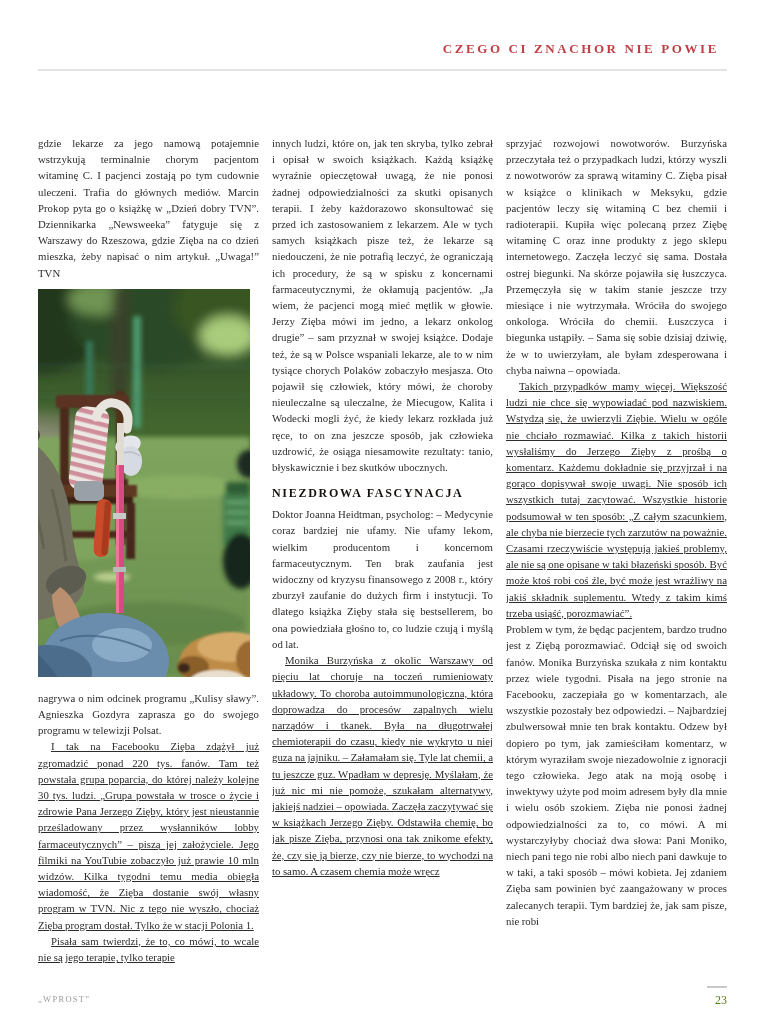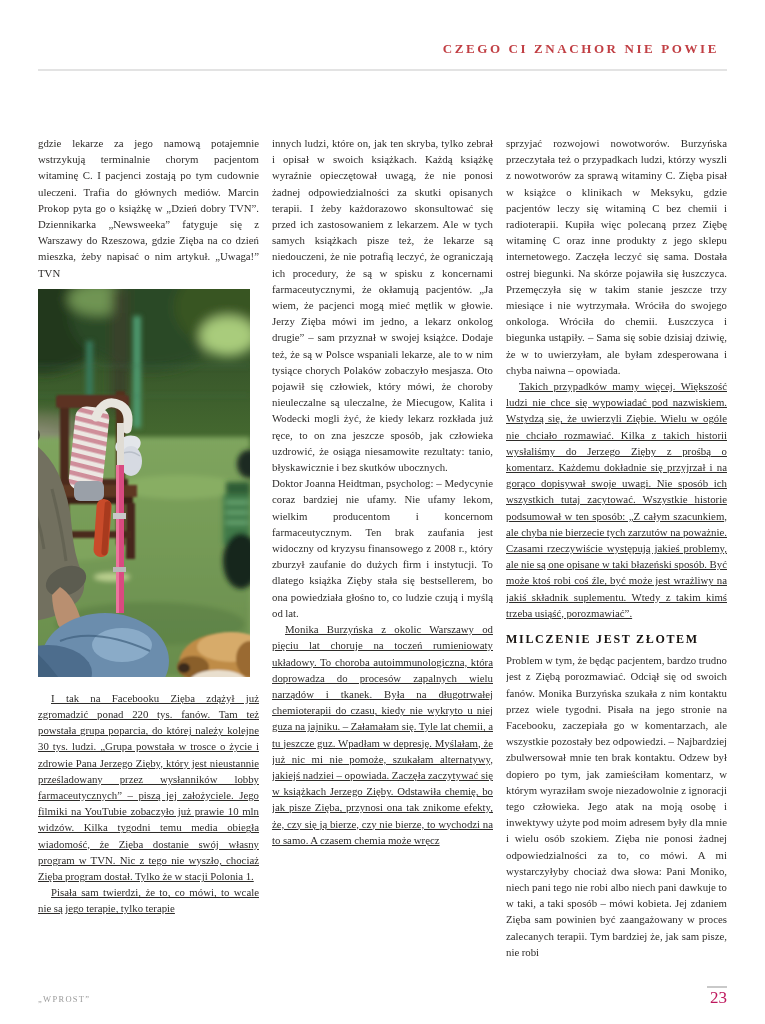--- a/index.html
+++ b/index.html
@@ -33,21 +33,21 @@
     width:250px;height:388px;margin:8px 0 13px -38px;padding:0;display:block;
   }
   .photo-block svg{display:block;width:100%;height:100%;}
   
   .footer-mag{
     position:absolute;left:38px;bottom:20px;font-size:8.5px;letter-spacing:1.3px;
     color:#9a9a9a;
     text-align:right;
   }
   .page-num-rule{position:absolute;right:38px;bottom:36px;width:20px;height:2px;background:#c9c9c9;}
-  .page-num{position:absolute;right:38px;bottom:16px;font-size:17px;color:#be185d;}
+  .page-num{position:absolute;right:38px;bottom:16px;font-size:12px;color:#4d7c0f;}
 </style>
 </head>
 <body>
 
 <div class="page">
 
   <div class="header-title" style="color: rgb(193, 63, 68);">CZEGO CI ZNACHOR NIE POWIE</div>
   <div class="header-rule"></div>
 
   <main class="columns">
@@ -185,35 +185,36 @@
             <ellipse cx="231" cy="358" rx="34" ry="15" fill="#d7ab6b"></ellipse>
             <ellipse cx="250" cy="370" rx="14" ry="18" fill="#9a6a30"></ellipse>
             <ellipse cx="193" cy="378" rx="16" ry="11" fill="#8a5f2c"></ellipse>
             <ellipse cx="184" cy="379" rx="6" ry="5" fill="#3a2a1a"></ellipse>
             <ellipse cx="218" cy="392" rx="28" ry="11" fill="#e9dfce"></ellipse>
           </g>
         </svg>
       </figure>
 
       <div>
+          <p class="para">nagrywa o nim odcinek programu „Kulisy sławy”. Agnieszka Gozdyra zaprasza go do swojego programu w telewizji Polsat.</p>
           <p class="para indent">I tak na Facebooku Zięba zdążył już zgromadzić ponad 220 tys. fanów. Tam też powstała grupa poparcia, do której należy kolejne 30 tys. ludzi. „Grupa powstała w trosce o życie i zdrowie Pana Jerzego Zięby, który jest nieustannie prześladowany przez wysłanników lobby farmaceutycznych” – piszą jej założyciele. Jego filmiki na YouTubie zobaczyło już prawie 10 mln widzów. Kilka tygodni temu media obiegła wiadomość, że Zięba dostanie swój własny program w TVN. Nic z tego nie wyszło, chociaż Zięba program dostał. Tylko że w stacji Polonia 1.</p>
           <p class="para indent">Pisała sam twierdzi, że to, co mówi, to wcale nie są jego terapie, tylko terapie</p>
         </div>
     </section>
 
     <section class="col">
         <p class="para">innych ludzi, które on, jak ten skryba, tylko zebrał i opisał w swoich książkach. Każdą książkę wyraźnie opieczętował uwagą, że nie ponosi żadnej odpowiedzialności za skutki opisanych terapii. I żeby każdorazowo skonsultować się przed ich zastosowaniem z lekarzem. Ale w tych samych książkach pisze też, że lekarze są niedouczeni, że nie potrafią leczyć, że ograniczają ich procedury, że są w spisku z koncernami farmaceutycznymi, że okłamują pacjentów. „Ja wiem, że pacjenci mogą mieć mętlik w głowie. Jerzy Zięba mówi im jedno, a lekarz onkolog drugie” – sam przyznał w swojej książce. Dodaje też, że są w Polsce wspaniali lekarze, ale to w nim tysiące chorych Polaków zobaczyło mesjasza. Oto pojawił się człowiek, który mówi, że choroby nieuleczalne są uleczalne, że Miecugow, Kalita i Wodecki mogli żyć, że kiedy lekarz rozkłada już ręce, to on zna jeszcze sposób, jak człowieka uzdrowić, że osiąga niesamowite rezultaty: tanio, błyskawicznie i bez skutków ubocznych.</p>
+        <h3 class="sec-heading">NIEZDROWA FASCYNACJA</h3>
         <p class="para">Doktor Joanna Heidtman, psycholog: – Medycynie coraz bardziej nie ufamy. Nie ufamy lekom, wielkim producentom i koncernom farmaceutycznym. Ten brak zaufania jest widoczny od kryzysu finansowego z 2008 r., który zburzył zaufanie do dużych firm i instytucji. To dlatego książka Zięby stała się bestsellerem, bo ona powiedziała głośno to, co ludzie czują i myślą od lat.</p>
         <p class="para indent">Monika Burzyńska z okolic Warszawy od pięciu lat choruje na toczeń rumieniowaty układowy. To choroba autoimmunologiczna, która doprowadza do procesów zapalnych wielu narządów i tkanek. Była na długotrwałej chemioterapii do czasu, kiedy nie wykryto u niej guza na jajniku. – Załamałam się. Tyle lat chemii, a tu jeszcze guz. Wpadłam w depresję. Myślałam, że już nic mi nie pomoże, szukałam alternatywy, jakiejś nadziei – opowiada. Zaczęła zaczytywać się w książkach Jerzego Zięby. Odstawiła chemię, bo jak pisze Zięba, przynosi ona tak znikome efekty, że, czy się ją bierze, czy nie bierze, to wychodzi na to samo. A czasem chemia może wręcz</p>
       </section>
 
     <section class="col">
         <p class="para">sprzyjać rozwojowi nowotworów. Burzyńska przeczytała też o przypadkach ludzi, którzy wyszli z nowotworów za sprawą witaminy C. Zięba pisał w książce o klinikach w Meksyku, gdzie pacjentów leczy się witaminą C bez chemii i radioterapii. Kupiła więc polecaną przez Ziębę witaminę C oraz inne produkty z jego sklepu internetowego. Zaczęła leczyć się sama. Dostała ostrej biegunki. Na skórze pojawiła się łuszczyca. Przemęczyła się w takim stanie jeszcze trzy miesiące i nie wytrzymała. Wróciła do swojego onkologa. Wróciła do chemii. Łuszczyca i biegunka ustąpiły. – Sama się sobie dzisiaj dziwię, że w to uwierzyłam, ale byłam zdesperowana i chyba naiwna – opowiada.</p>
         <p class="para indent">Takich przypadków mamy więcej. Większość ludzi nie chce się wypowiadać pod nazwiskiem. Wstydzą się, że uwierzyli Ziębie. Wielu w ogóle nie chciało rozmawiać. Kilka z takich historii wysłaliśmy do Jerzego Zięby z prośbą o komentarz. Każdemu dokładnie się przyjrzał i na gorąco dopisywał swoje uwagi. Nie sposób ich wszystkich tutaj zacytować. Wszystkie historie podsumował w ten sposób: „Z całym szacunkiem, ale chyba nie bierzecie tych zarzutów na poważnie. Czasami rzeczywiście występują jakieś problemy, ale nie są one opisane w taki błazeński sposób. Być może ktoś robi coś źle, być może jest wrażliwy na jakiś składnik suplementu. Wtedy z takim kimś trzeba usiąść, porozmawiać”.</p>
-        <h3 class="sec-heading">MILCZENIE JEST ZŁOTEM</h3>
         <p class="para">Problem w tym, że będąc pacjentem, bardzo trudno jest z Ziębą porozmawiać. Odciął się od swoich fanów. Monika Burzyńska szukała z nim kontaktu przez wiele tygodni. Pisała na jego stronie na Facebooku, zaczepiała go w komentarzach, ale wszystkie pozostały bez odpowiedzi. – Najbardziej zbulwersował mnie ten brak kontaktu. Odzew był dopiero po tym, jak zamieściłam komentarz, w którym wyraziłam swoje niezadowolnie z ignoracji tego człowieka. Jego atak na moją osobę i inwektywy użyte pod moim adresem były dla mnie i wielu osób szokiem. Zięba nie ponosi żadnej odpowiedzialności za to, co mówi. A mi wystarczyłyby chociaż dwa słowa: Pani Moniko, niech pani tego nie robi albo niech pani dawkuje to w taki, a taki sposób – mówi kobieta. Jej zdaniem Zięba sam powinien być zaangażowany w proces zalecanych terapii. Tym bardziej że, jak sam pisze, nie robi</p>
       </section>
 
   </main>
 
   <div class="footer-mag">„WPROST”</div>
   <div class="page-num-rule"></div>
   <div class="page-num">23</div>
 
 </div>

